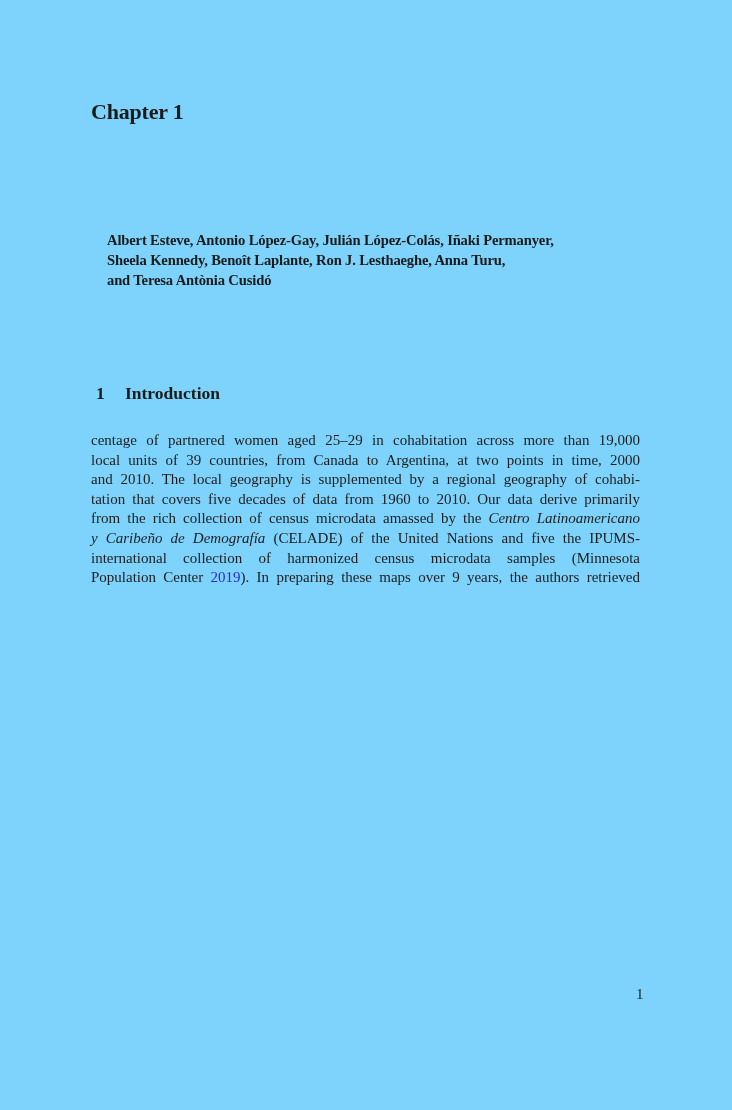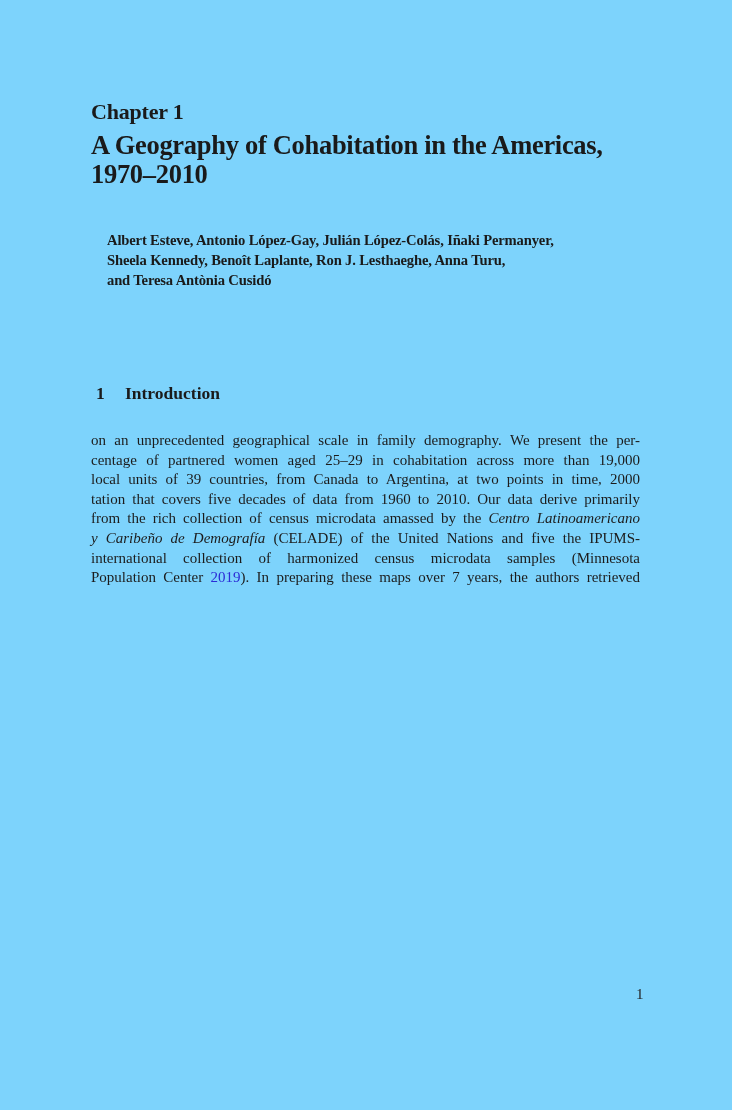--- a/index.html
+++ b/index.html
@@ -96,41 +96,37 @@
       color: #222;
     }
   </style>
 </head>
 <body>
 
 <div class="page">
 
   <div class="chapter-label">Chapter 1</div>
 
-  <h1 class="chapter-title">
-    <span>A Geography of Cohabitation in the Americas,</span><br>
-    <span>1970–2010</span>
-  </h1>
 
   <div class="authors">
     <span class="line">Albert Esteve, Antonio López-Gay, Julián López-Colás, Iñaki Permanyer,</span>
     <span class="line">Sheela Kennedy, Benoît Laplante, Ron J. Lesthaeghe, Anna Turu,</span>
     <span class="line">and Teresa Antònia Cusidó</span>
   </div>
 
   <h2 class="section-heading">
     <span class="num">1</span><span>Introduction</span>
   </h2>
 
   <div class="body-text">
-    <span class="line">on an unprecedented geographical scale in family demography. We present the per-</span>
     <span class="line">centage of partnered women aged 25–29 in cohabitation across more than 19,000</span>
     <span class="line">local units of 39 countries, from Canada to Argentina, at two points in time, 2000</span>
+    <span class="line">and 2010. The local geography is supplemented by a regional geography of cohabi-</span>
     <span class="line">tation that covers five decades of data from 1960 to 2010. Our data derive primarily</span>
     <span class="line"><span>from the rich collection of census microdata amassed by the </span><em>Centro Latinoamericano</em></span>
     <span class="line"><em>y Caribeño de Demografía</em><span> (CELADE) of the United Nations and five the IPUMS-</span></span>
     <span class="line">international collection of harmonized census microdata samples (Minnesota</span>
-    <span class="line last"><span>Population Center </span><a class="cite">2019</a><span>). In preparing these maps over 7 years, the authors retrieved</span></span>
+    <span class="line last"><span>Population Center </span><a class="cite">2019</a><span>). In preparing these maps over 9 years, the authors retrieved</span></span>
   </div>
 
   <div class="page-number">1</div>
 
 </div>
 
 </body></html>

